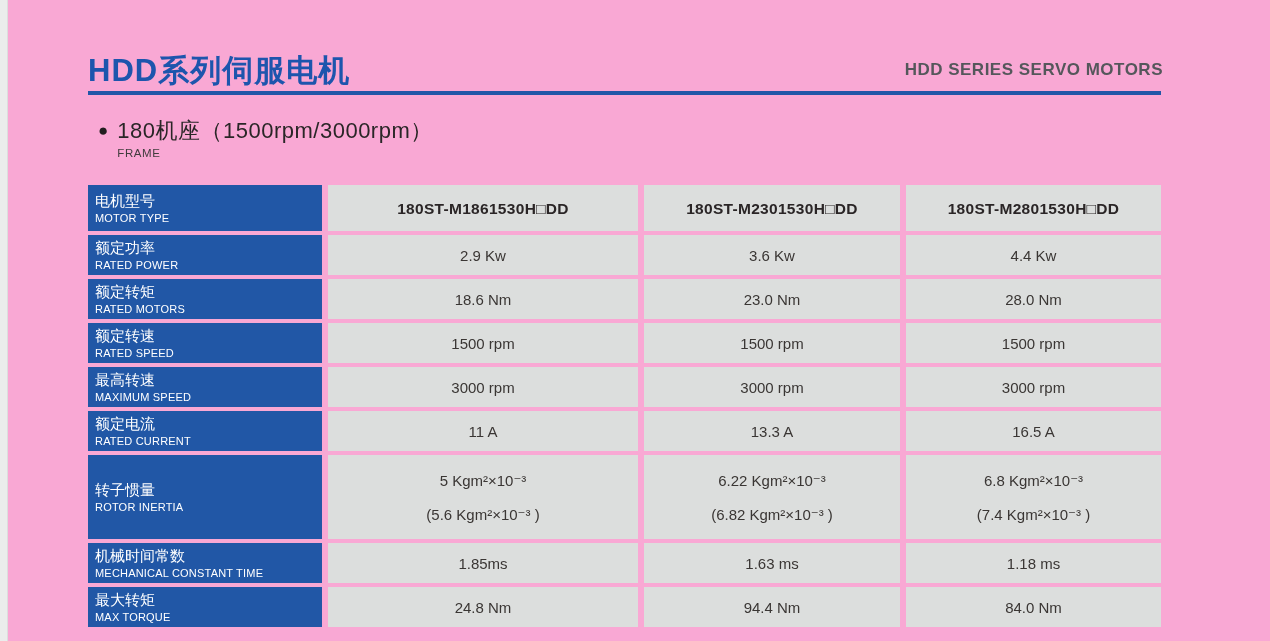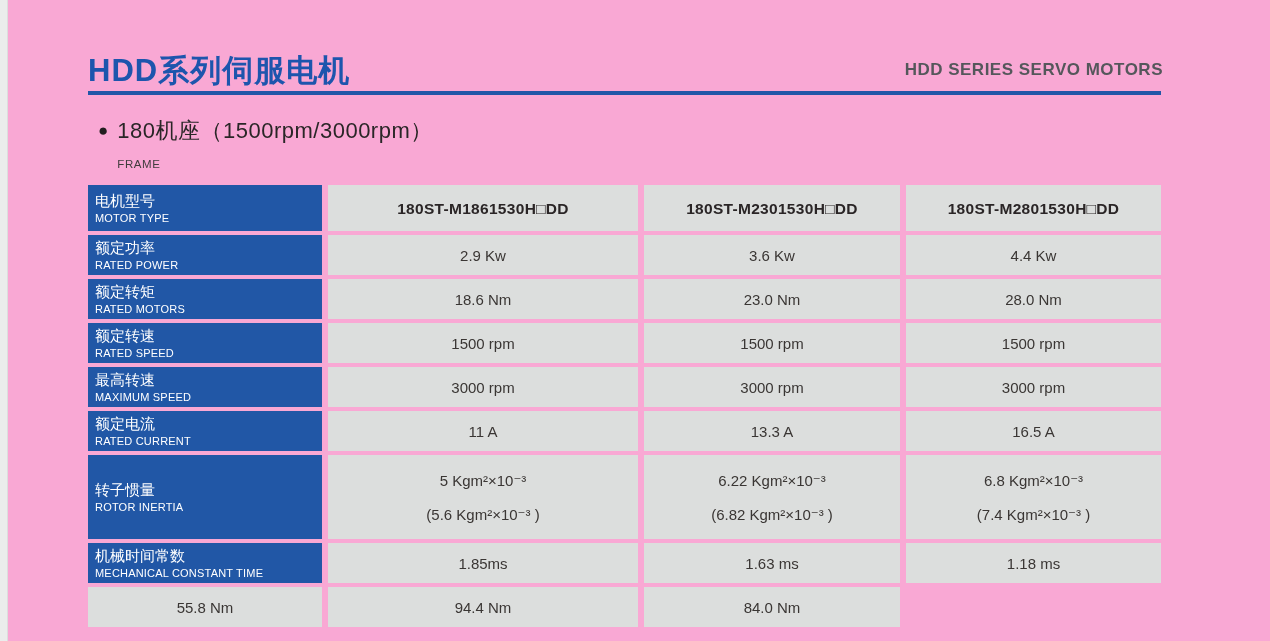--- a/index.html
+++ b/index.html
@@ -20,21 +20,21 @@
   .hdr-zh{position:absolute;left:88px;top:50px;font-size:31px;font-weight:bold;
     color:var(--title-blue);letter-spacing:1px;}
   .hdr-en{position:absolute;right:107px;top:60px;font-size:17px;font-weight:bold;
     color:var(--title-gray);letter-spacing:0.5px;}
   .hdr-rule{position:absolute;left:88px;top:91px;width:1073px;height:4px;
     background:var(--underline);}
   
   .section{position:absolute;left:98px;top:116px;display:flex;align-items:flex-start;}
   .bullet{font-size:17px;color:#221e1f;line-height:30px;margin-right:9px;}
   .sec-title{font-size:22px;color:#2a2627;line-height:30px;letter-spacing:0.5px;}
-  .sec-sub{font-size:11.5px;color:#403c3d;letter-spacing:0.6px;margin-top:12px;}
+  .sec-sub{font-size:11.5px;color:#403c3d;letter-spacing:0.6px;margin-top:1px;}
   
   .spec-table{position:absolute;left:88px;top:185px;display:grid;
     grid-template-columns:234px 310px 256px 255px;
     grid-template-rows:46px repeat(5,40px) 84px 40px 40px;
     column-gap:6px;row-gap:4px;}
   .lbl{background:var(--label-bg);color:#ffffff;display:flex;flex-direction:column;
     justify-content:center;padding-left:7px;}
   .lbl .zh{font-size:15px;line-height:19px;}
   .lbl .en{font-size:11px;line-height:16px;letter-spacing:0.2px;}
   .val{background:var(--cell-bg);color:var(--ink);display:flex;flex-direction:column;
@@ -162,22 +162,26 @@
       </div>
       <div class="val">
         <div class="line">1.85ms</div>
       </div>
       <div class="val">
         <div class="line">1.63 ms</div>
       </div>
       <div class="val">
         <div class="line">1.18 ms</div>
       </div>
+      <div class="lbl">
+        <div class="zh">最大转矩</div>
+        <div class="en">MAX TORQUE</div>
+      </div>
       <div class="val">
-        <div class="line">55.8 Nm</div>
+        <div class="line">24.8 Nm</div>
       </div>
       <div class="val">
         <div class="line">94.4 Nm</div>
       </div>
       <div class="val">
         <div class="line">84.0 Nm</div>
       </div>
     </div>
 </div>
 

